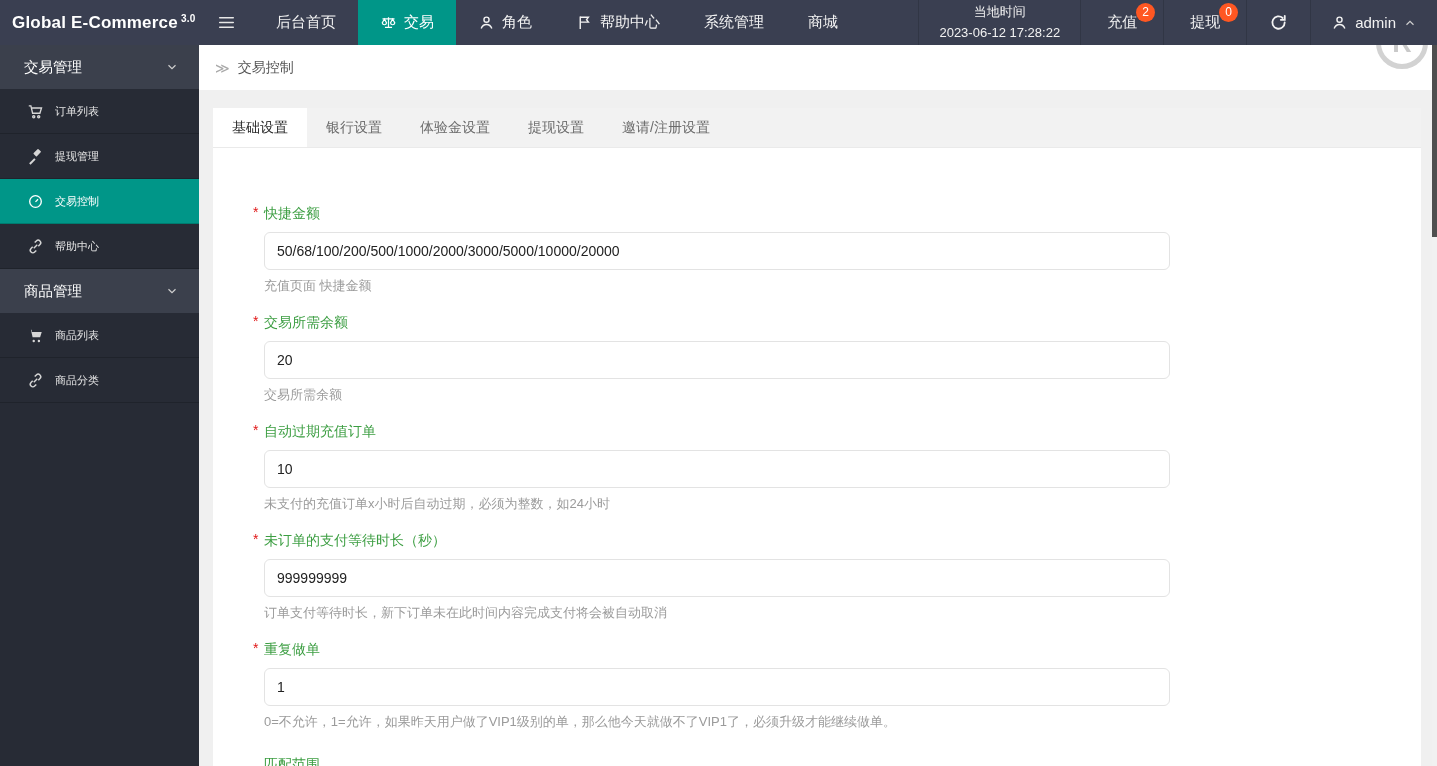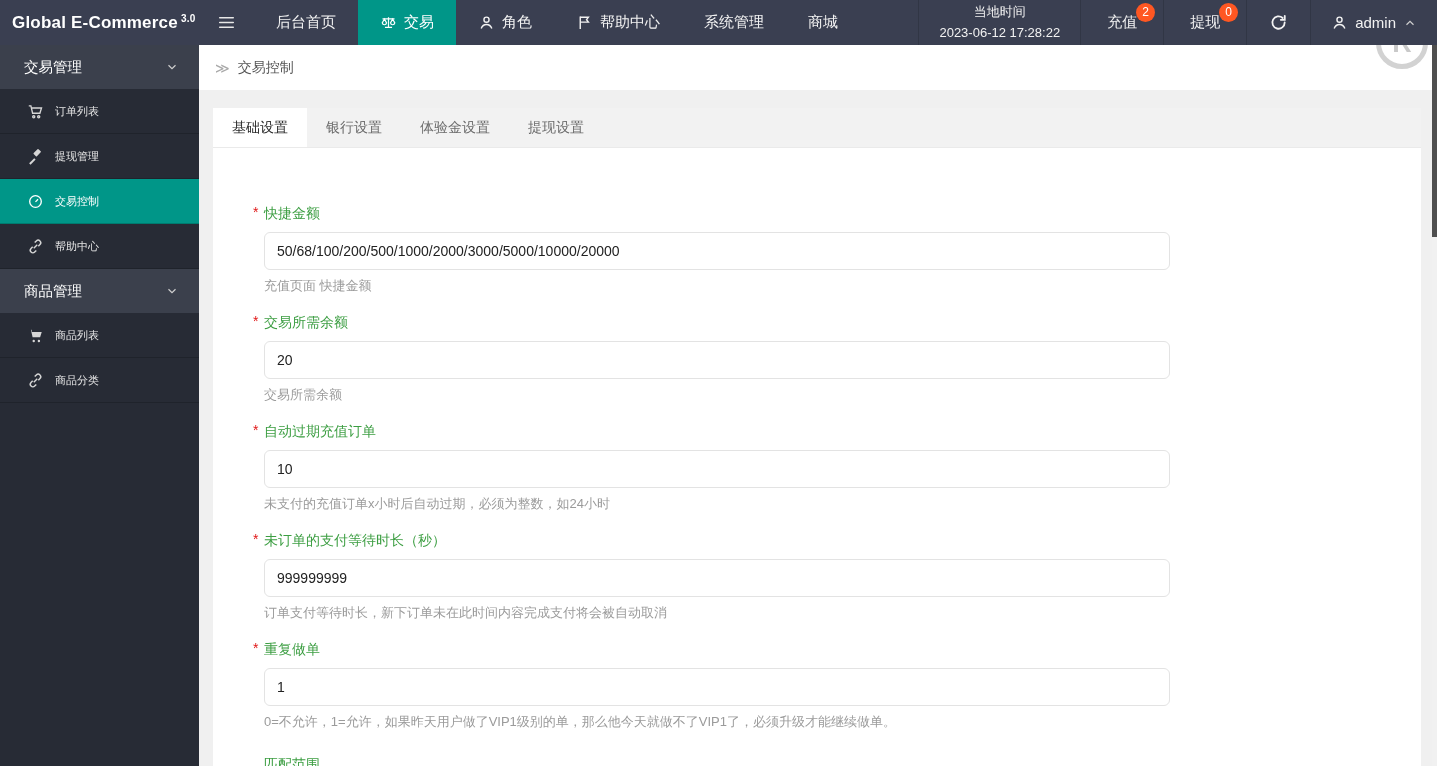--- a/index.html
+++ b/index.html
@@ -301,20 +301,23 @@
       </div>
     <div class="tab">
         <span>银行设置</span>
       </div>
     <div class="tab">
         <span>体验金设置</span>
       </div>
     <div class="tab">
         <span>提现设置</span>
       </div>
+    <div class="tab">
+        <span>邀请/注册设置</span>
+      </div>
   </div>
 
   <div class="form">
 
     <div class="field">
       <div class="field-label">
         <span class="req">*</span>
         <span>快捷金额</span>
       </div>
       <input type="text" value="50/68/100/200/500/1000/2000/3000/5000/10000/20000" style="">

